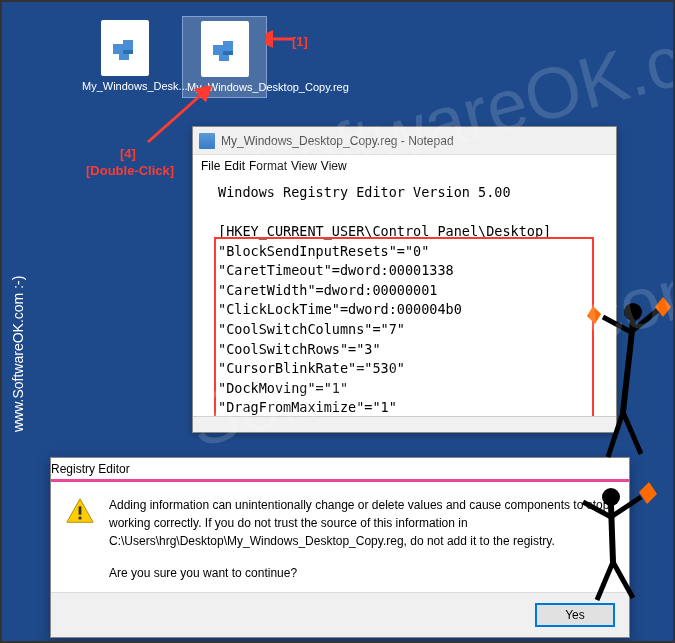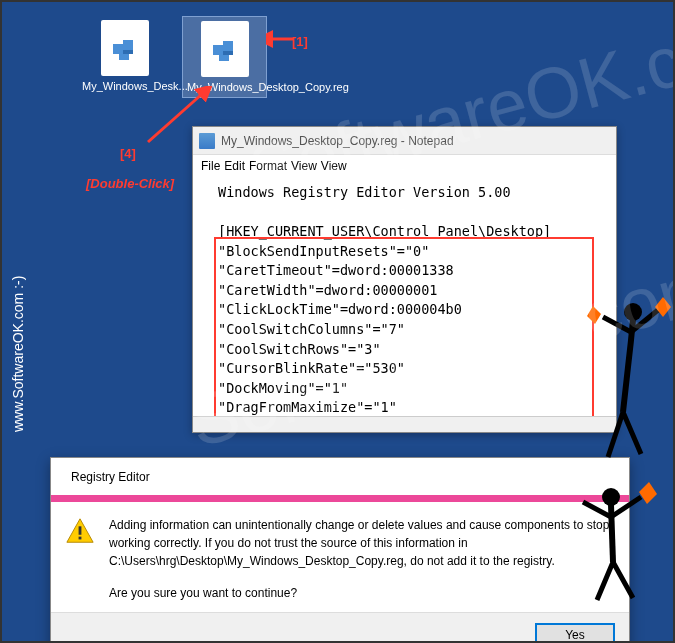--- a/index.html
+++ b/index.html
@@ -66,21 +66,21 @@
 .callout {
   position: absolute;
   color: #ff3b30;
   font-weight: bold;
   font-size: 13px;
 }
 .c1 { top: 32px; left: 290px; }
 .c2 { top: 129px; left: 428px; }
 .c3 { top: 345px; left: 349px; }
 .c4 { top: 144px; left: 118px; }
-.c4b { top: 174px; left: 84px; font-style: italic; }
+.c4b { top: 161px; left: 84px; }
 .c5 { top: 608px; left: 369px; }
 .arrow {
   position: absolute;
 }
 .arrow svg { display: block; }
 .notepad {
   position: absolute;
   top: 124px;
   left: 190px;
   width: 425px;
@@ -140,26 +140,26 @@
 .dialog {
   position: absolute;
   top: 455px;
   left: 48px;
   width: 580px;
   background: #fff;
   border: 1px solid #888;
   box-shadow: 0 4px 12px rgba(0,0,0,0.35);
 }
 .dialog .dtitle {
-  height: 44px;
-  background: #fff;
-  border-bottom: 7px solid #ec4899;
+  height: 24px;
+  background: #fff;
+  border-bottom: 3px solid #ec4899;
   display: flex;
   align-items: center;
-  padding: 0 20px;
+  padding: 0 0;
   font-size: 12px;
 }
 .dialog .dbody {
   display: flex;
   padding: 14px 14px 10px;
   gap: 14px;
   font-size: 12px;
   line-height: 1.5;
 }
 .warn-icon {

